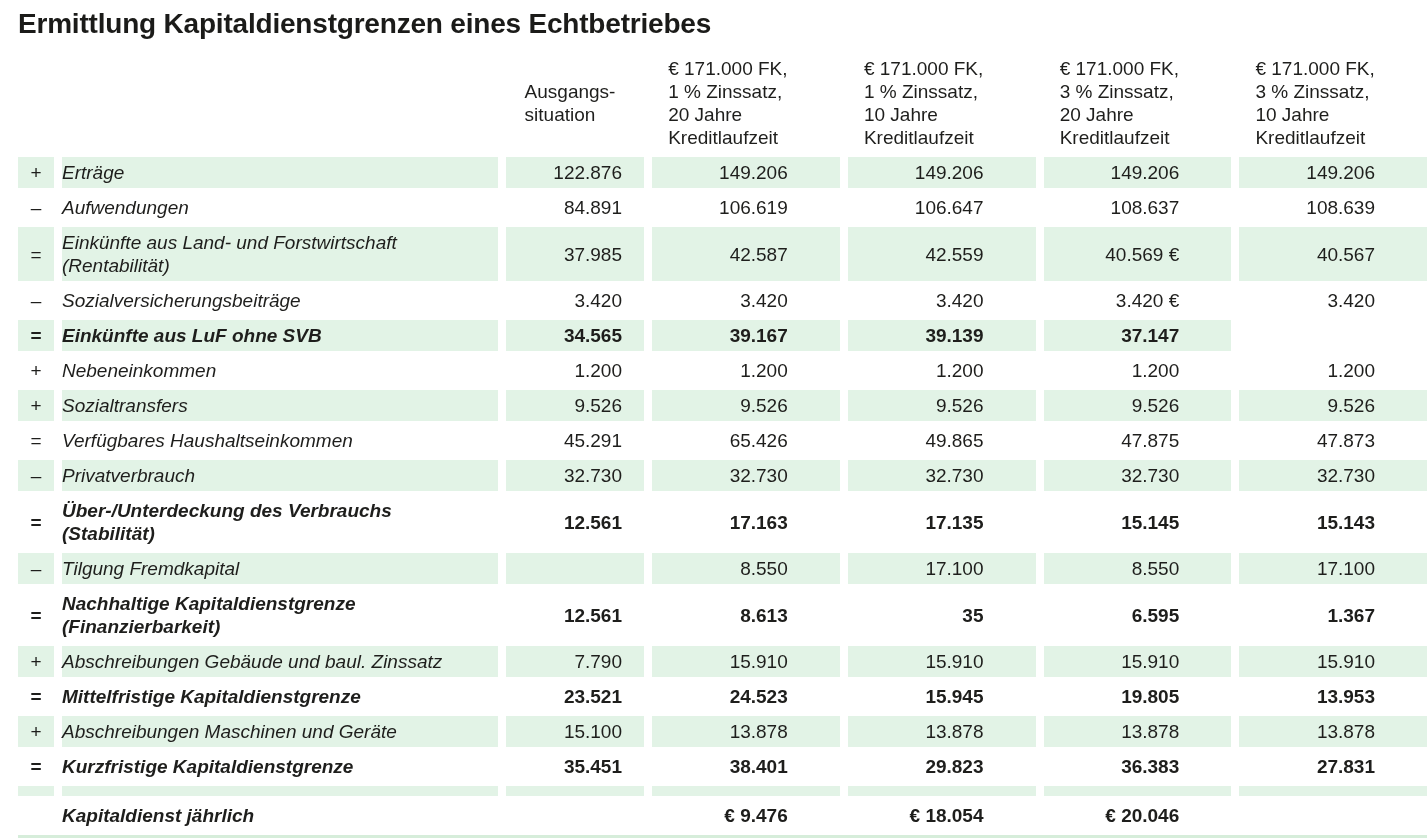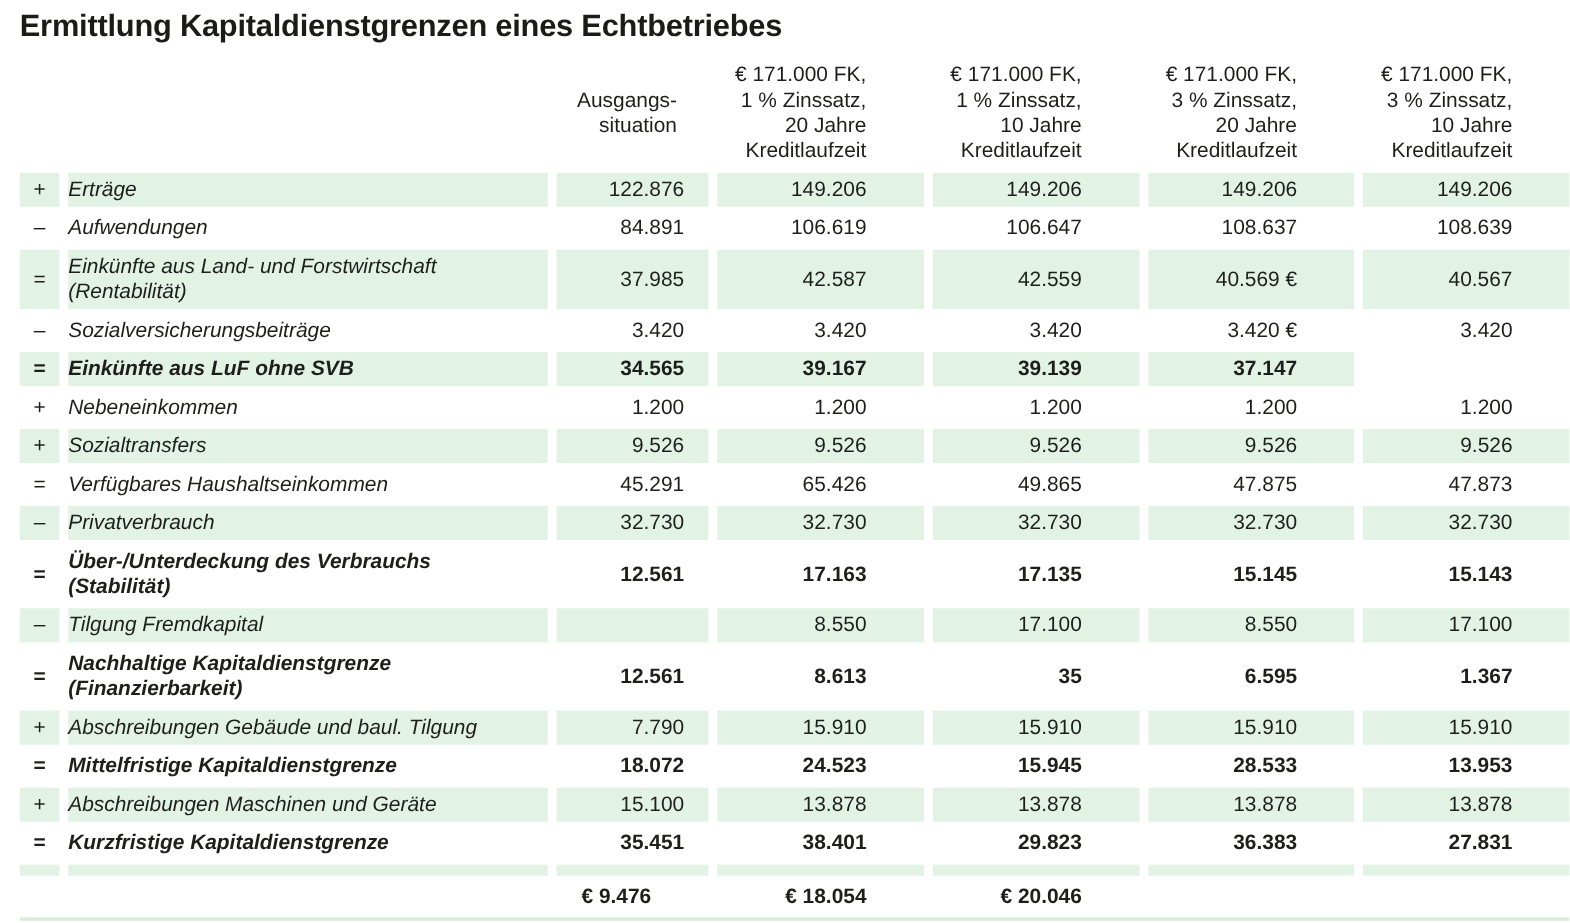--- a/index.html
+++ b/index.html
@@ -38,21 +38,21 @@
   }
   .row.green .cell{background:var(--green);}
   .cell.op{justify-content:center;}
   .cell.label{white-space:pre-line;padding:4px 0;font-style:italic;}
   .cell.val{justify-content:flex-end;text-align:right;padding-right:52px;}
   .cell.val.first{padding-right:22px;text-align:right;}
   .row.bold{font-weight:700;}
   .row.header{min-height:97px;margin-bottom:6px;}
   .cell.hval{
     justify-content:center;
-    text-align:right;
+    text-align:left;
     white-space:pre-line;
     padding-right:36px;
   }
   .cell.hval.first{padding-right:10px;}
   .row.spacer{min-height:10px;}
   .row.spacer .cell{background:var(--green);}
   .bottom-rule{height:3px;background:var(--rule);margin-top:1px;}
 </style>
 </head>
 <body>
@@ -189,34 +189,34 @@
         <div class="cell label">Nachhaltige Kapitaldienstgrenze
 (Finanzierbarkeit)</div>
         <div class="cell val first">12.561</div>
         <div class="cell val">8.613</div>
         <div class="cell val">35</div>
         <div class="cell val">6.595</div>
         <div class="cell val">1.367</div>
       </div>
       <div class="row green">
         <div class="cell op">+</div>
-        <div class="cell label">Abschreibungen Gebäude und baul. Tilgung</div>
+        <div class="cell label">Abschreibungen Gebäude und baul. Zinssatz</div>
         <div class="cell val first">7.790</div>
         <div class="cell val">15.910</div>
         <div class="cell val">15.910</div>
         <div class="cell val">15.910</div>
         <div class="cell val">15.910</div>
       </div>
       <div class="row bold">
         <div class="cell op">=</div>
         <div class="cell label">Mittelfristige Kapitaldienstgrenze</div>
-        <div class="cell val first">18.072</div>
+        <div class="cell val first">23.521</div>
         <div class="cell val">24.523</div>
         <div class="cell val">15.945</div>
-        <div class="cell val">28.533</div>
+        <div class="cell val">19.805</div>
         <div class="cell val">13.953</div>
       </div>
       <div class="row green">
         <div class="cell op">+</div>
         <div class="cell label">Abschreibungen Maschinen und Geräte</div>
         <div class="cell val first">15.100</div>
         <div class="cell val">13.878</div>
         <div class="cell val">13.878</div>
         <div class="cell val">13.878</div>
         <div class="cell val">13.878</div>
@@ -234,20 +234,21 @@
         <div class="cell"></div>
         <div class="cell"></div>
         <div class="cell"></div>
         <div class="cell"></div>
         <div class="cell"></div>
         <div class="cell"></div>
         <div class="cell"></div>
       </div>
       <div class="row bold">
         <div class="cell op"></div>
+        <div class="cell label">Kapitaldienst jährlich</div>
         <div class="cell val first"></div>
         <div class="cell val">€ 9.476</div>
         <div class="cell val">€ 18.054</div>
         <div class="cell val">€ 20.046</div>
       </div>
     </div>
 
   <div class="bottom-rule"></div>
 </div>
 

